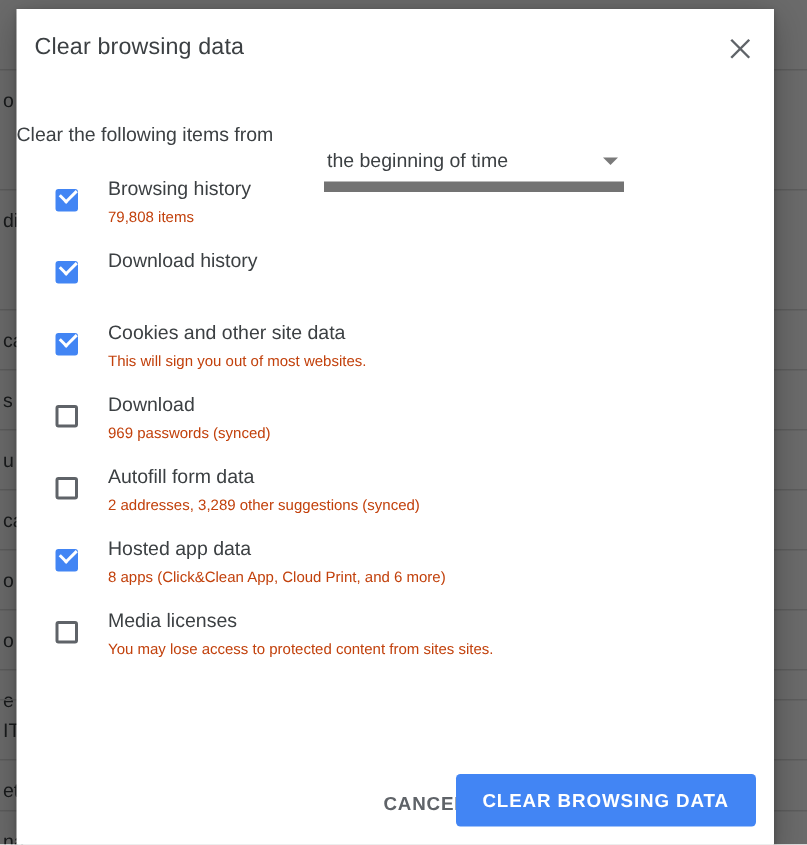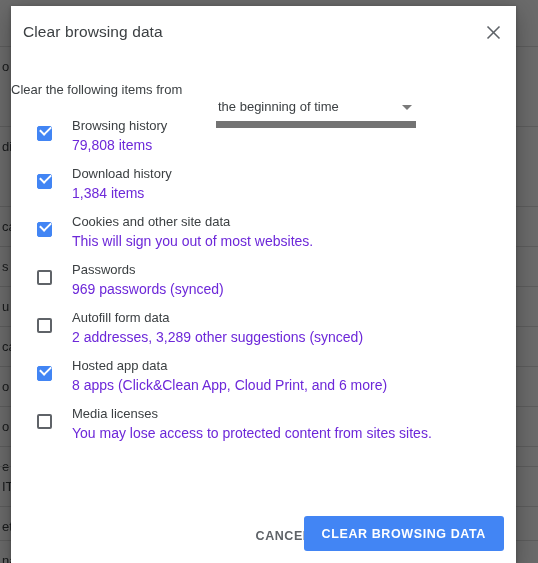--- a/index.html
+++ b/index.html
@@ -171,22 +171,22 @@
     top: 0;
   }
   .cb-label {
     font-size: 13px;
     color: #3c4043;
     line-height: 20px;
     padding-top: 2px;
     white-space: nowrap;
   }
   .cb-sub {
-    font-size: 14px;
-    color: #6d28d9;
+    font-size: 10px;
+    color: #c2410c;
     line-height: 19px;
     white-space: nowrap;
   }
 
   
   .dlg-footer {
     position: absolute;
     left: 0;
     bottom: 0;
     width: 505px;
@@ -271,36 +271,35 @@
           <div class="cb-label">Browsing history</div>
           <div class="cb-sub">79,808 items</div>
         </div>
       </div>
       <div class="cb-row">
         <div class="cb-box on">
           <div class="tick"></div>
         </div>
         <div class="cb-text">
           <div class="cb-label">Download history</div>
-          <div class="cb-sub">1,384 items</div>
         </div>
       </div>
       <div class="cb-row">
         <div class="cb-box on">
           <div class="tick"></div>
         </div>
         <div class="cb-text">
           <div class="cb-label">Cookies and other site data</div>
           <div class="cb-sub">This will sign you out of most websites.</div>
         </div>
       </div>
       <div class="cb-row">
         <div class="cb-box off"></div>
         <div class="cb-text">
-          <div class="cb-label">Passwords</div>
+          <div class="cb-label">Download</div>
           <div class="cb-sub">969 passwords (synced)</div>
         </div>
       </div>
       <div class="cb-row">
         <div class="cb-box off"></div>
         <div class="cb-text">
           <div class="cb-label">Autofill form data</div>
           <div class="cb-sub">2 addresses, 3,289 other suggestions (synced)</div>
         </div>
       </div>

